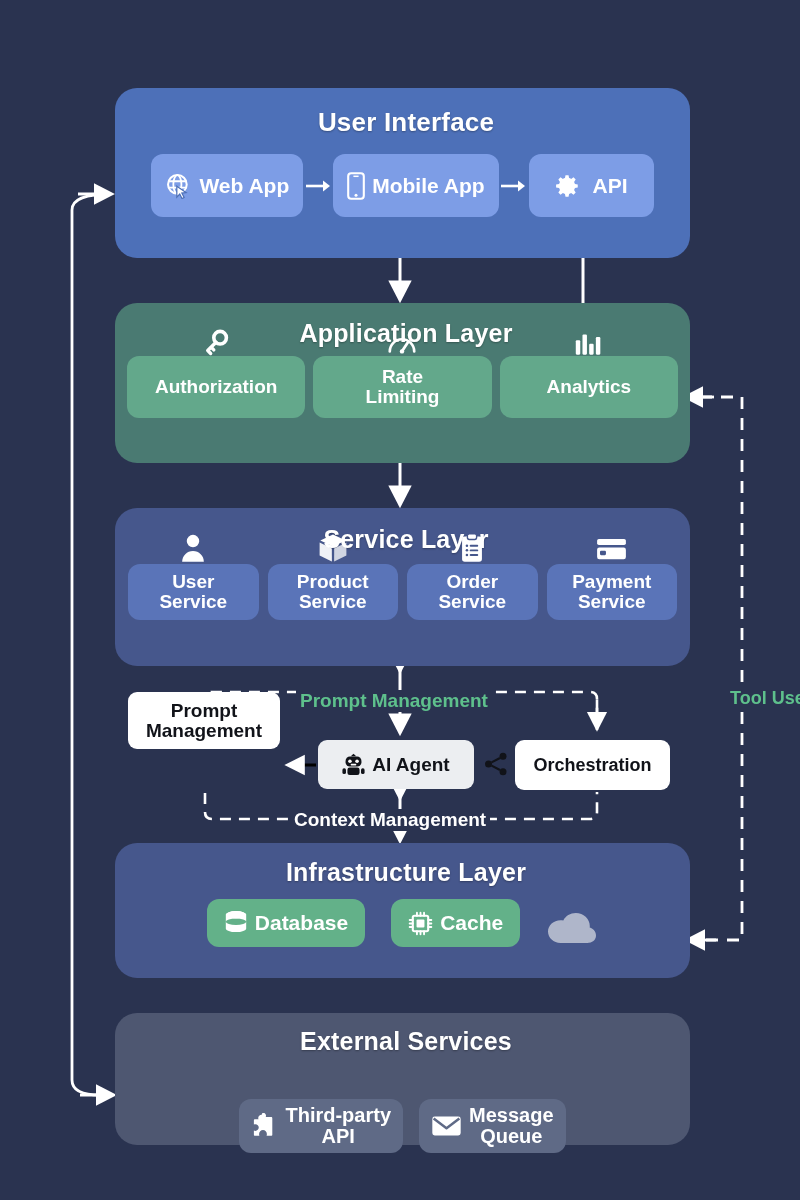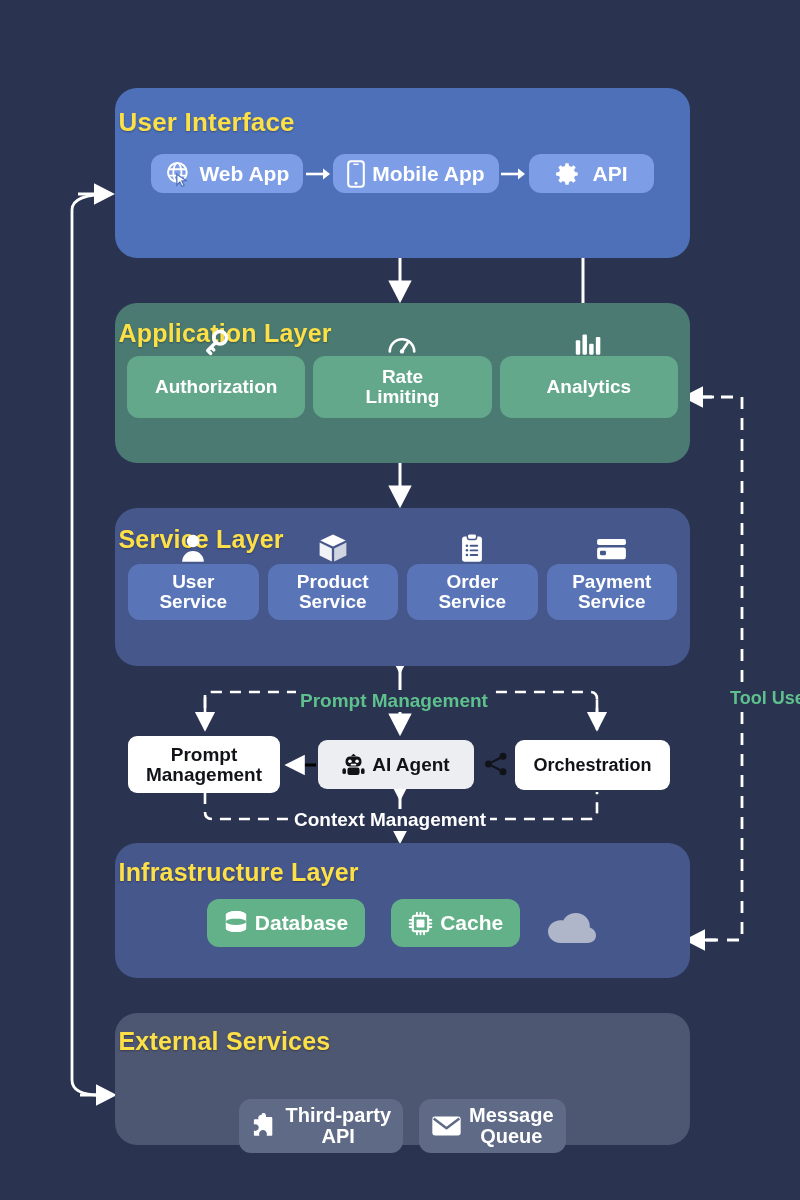--- a/index.html
+++ b/index.html
@@ -20,25 +20,25 @@
   .layer{
     position:absolute;
     border-radius:22px;
     box-sizing:border-box;
     z-index:2;
     display:flex;
     flex-direction:column;
     align-items:center;
   }
   .layer-title{
-    color:#fde047;
+    color:#ffffff;
     font-size:25px;
     font-weight:700;
     letter-spacing:.2px;
-    text-align:left;
+    text-align:center;
     width:100%;
     text-shadow:0 1px 2px rgba(0,0,0,.30);
     padding-left:7px;
   }
   .chips{
     display:flex;
     align-items:stretch;
     justify-content:center;
     width:100%;
     box-sizing:border-box;
@@ -63,21 +63,21 @@
   .chip-label{display:block;white-space:pre-line;}
 
   
   #ui-layer{
     left:115px;top:88px;width:575px;height:170px;
     background:#4d70b8;
   }
   #ui-layer .layer-title{margin-top:19px;font-size:26px;}
   #ui-layer .chips{margin-top:16px;gap:0;padding:0 17px;}
   #ui-layer .chip{
-    background:#7d9de6;height:39px;padding:0 14px;font-size:21px;
+    background:#7d9de6;height:63px;padding:0 14px;font-size:21px;
   }
   #ui-layer .ui-arrow{
     display:flex;align-items:center;justify-content:center;
     width:30px;color:#fff;flex:none;
   }
 
   
   #app-layer{
     left:115px;top:303px;width:575px;height:160px;
     background:#4a7a72;
@@ -127,21 +127,21 @@
     position:absolute;z-index:3;
     background:#ffffff;
     border-radius:9px;
     color:#111319;
     font-size:19px;font-weight:600;
     display:flex;align-items:center;justify-content:center;
     text-align:center;line-height:1.05;
     box-sizing:border-box;
     white-space:pre-line;
   }
-  #prompt-mgmt{left:128px;top:736px;width:152px;height:57px;}
+  #prompt-mgmt{left:128px;top:692px;width:152px;height:57px;}
   #ai-agent{left:318px;top:740px;width:156px;height:49px;background:#eceef1;gap:7px;}
   #orchestration{left:515px;top:740px;width:155px;height:50px;font-size:18px;}
 
   
   .wire-label{
     position:absolute;z-index:4;
     font-size:19px;font-weight:600;
     white-space:nowrap;
     background:#2a3350;
     padding:0 4px;

